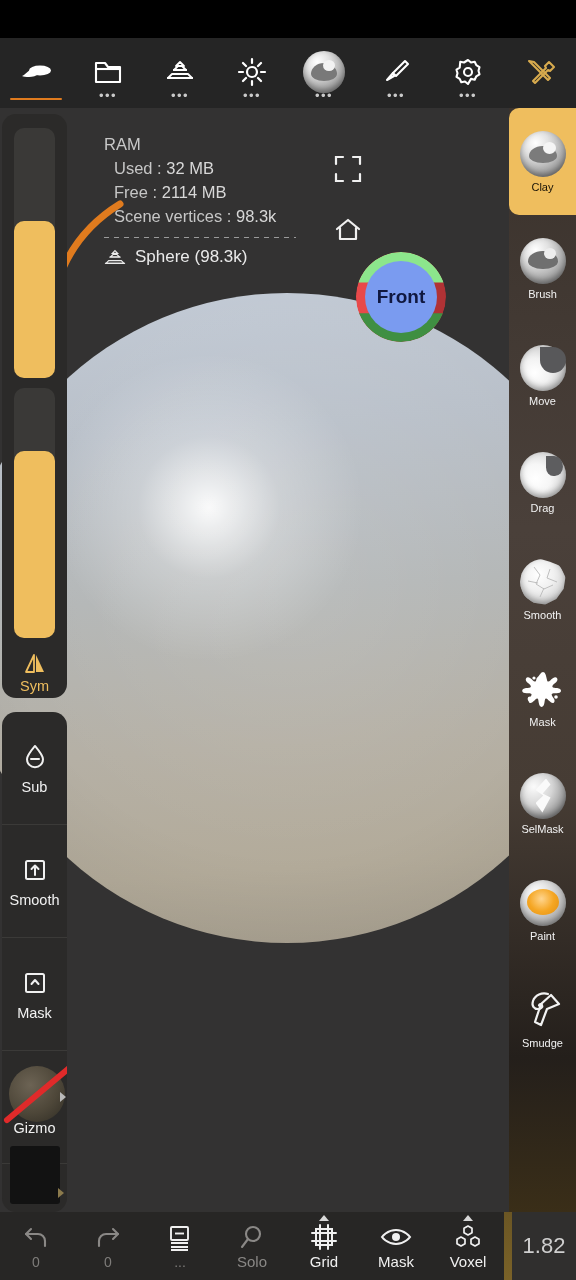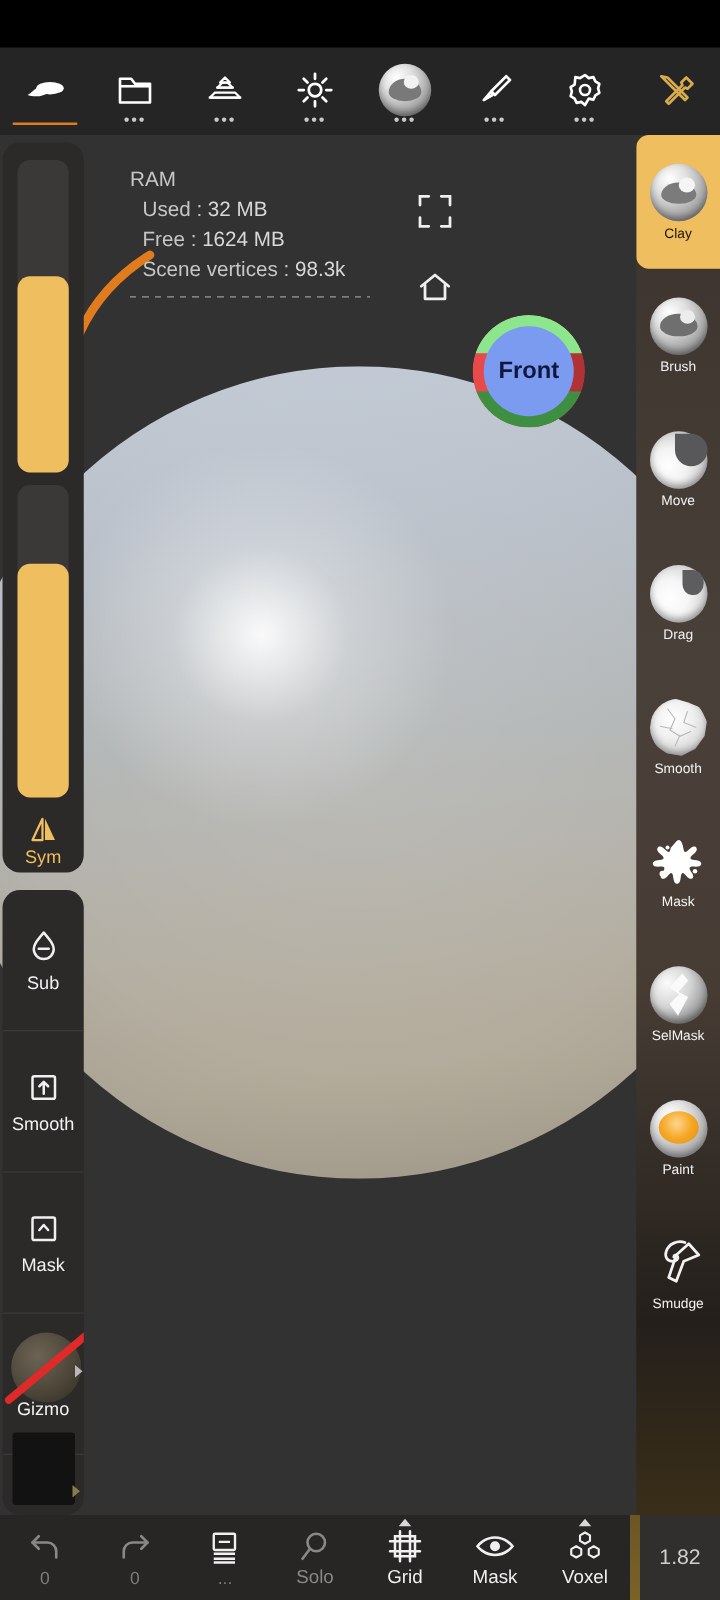--- a/index.html
+++ b/index.html
@@ -47,21 +47,21 @@
   .sceneinfo .dashed { margin:9px 0 7px 0; width:192px; height:1px;
             background:repeating-linear-gradient(to right,#9a9a9a 0 5px, transparent 5px 10px); }
   .obj-row { display:flex; align-items:center; gap:9px; color:#eaeaea; font-size:17px; }
 
   
   .vp-btn { position:absolute; color:#f0f0f0; display:flex; align-items:center; justify-content:center; }
   #frame-btn { left:331px; top:44px; width:34px; height:34px; }
   #home-btn  { left:331px; top:105px; width:34px; height:34px; }
 
   
-  .navgizmo { position:absolute; left:378px; top:144px; width:90px; height:90px; }
+  .navgizmo { position:absolute; left:356px; top:144px; width:90px; height:90px; }
   .navgizmo .ring { position:absolute; inset:0; border-radius:50%; overflow:hidden; }
   .navgizmo .arc { position:absolute; inset:0; border-radius:50%; }
   .arc-l { background:#e8494a; clip-path: polygon(0 0, 50% 0, 50% 100%, 0 100%); }
   .arc-r { background:#b03235; clip-path: polygon(50% 0, 100% 0, 100% 100%, 50% 100%); }
   .arc-t { background:#8ce68c; clip-path: polygon(0 0, 100% 0, 100% 34%, 0 34%); }
   .arc-b { background:#3f8f42; clip-path: polygon(0 68%, 100% 68%, 100% 100%, 0 100%); }
   .navgizmo .face { position:absolute; left:9px; top:9px; width:72px; height:72px;
             border-radius:50%; background:#7a9bf0; display:flex; align-items:center; justify-content:center;
             color:#101840; font-size:19px; font-weight:600; }
 
@@ -120,21 +120,21 @@
              align-items:center; justify-content:center; gap:1px; color:#f0f0f0; }
   .bb-item.dim { color:#8a8886; }
   .bb-item.active { background:linear-gradient(180deg,#6b5624 0%, #7a6228 100%); color:#f0d89a; }
   .bb-item .lab { font-size:15px; }
   .bb-item .cnt { font-size:14px; color:#7e7c7a; }
   .bb-icon { height:30px; display:flex; align-items:center; justify-content:center; }
   .bb-caret { position:absolute; top:3px; left:50%; transform:translateX(-50%);
               width:0;height:0;border-left:5px solid transparent;border-right:5px solid transparent;
               border-bottom:6px solid #d8d8d8; }
   .version { position:absolute; right:0; top:1212px; width:64px; height:68px; background:#302f2e;
-             display:flex; align-items:center; justify-content:center; color:#cfcfcf; font-size:17px; }
+             display:flex; align-items:center; justify-content:center; color:#cfcfcf; font-size:22px; }
 </style>
 </head>
 <body>
 
 <div id="app">
 
   <div class="statusbar"></div>
 
   <div class="topbar">
 
@@ -233,27 +233,37 @@
     </svg>
 
     <div class="sceneinfo">
       <div class="row">RAM</div>
       <div class="row">
         <span class="lbl">Used :</span>
         <span class="val">32 MB</span>
       </div>
       <div class="row">
         <span class="lbl">Free :</span>
-        <span class="val">1624 MB</span>
+        <span class="val">2114 MB</span>
       </div>
       <div class="row">
         <span class="lbl">Scene vertices :</span>
         <span class="val">98.3k</span>
       </div>
       <div class="dashed"></div>
+      <div class="obj-row">
+        <svg width="22" height="18" viewBox="0 0 24 20" fill="none" stroke="#eaeaea" stroke-width="1.3">
+          <path d="M12 3l3 3h-6z"></path>
+            <path d="M7 10l3-3h4l3 3z"></path>
+            <path d="M2 17l3-3h14l3 3z"></path>
+          <path d="M1 17h22"></path>
+            <path d="M6 10h12"></path>
+        </svg>
+        <span>Sphere (98.3k)</span>
+      </div>
     </div>
 
     <div class="vp-btn" id="frame-btn">
       <svg width="30" height="30" viewBox="0 0 30 30" fill="none" stroke="#f0f0f0" stroke-width="2.2" stroke-linecap="round">
         <path d="M3 10V3h7M20 3h7v7M27 20v7h-7M10 27H3v-7"></path>
       </svg>
     </div>
     <div class="vp-btn" id="home-btn">
       <svg width="30" height="30" viewBox="0 0 30 30" fill="none" stroke="#f0f0f0" stroke-width="2.2" stroke-linejoin="round" stroke-linecap="round">
         <path d="M4 14L15 5l11 9"></path>

